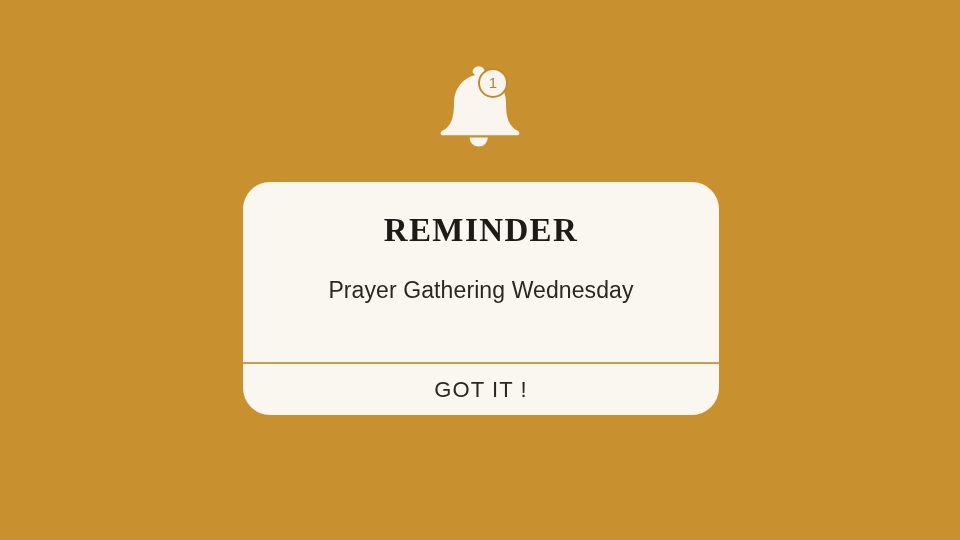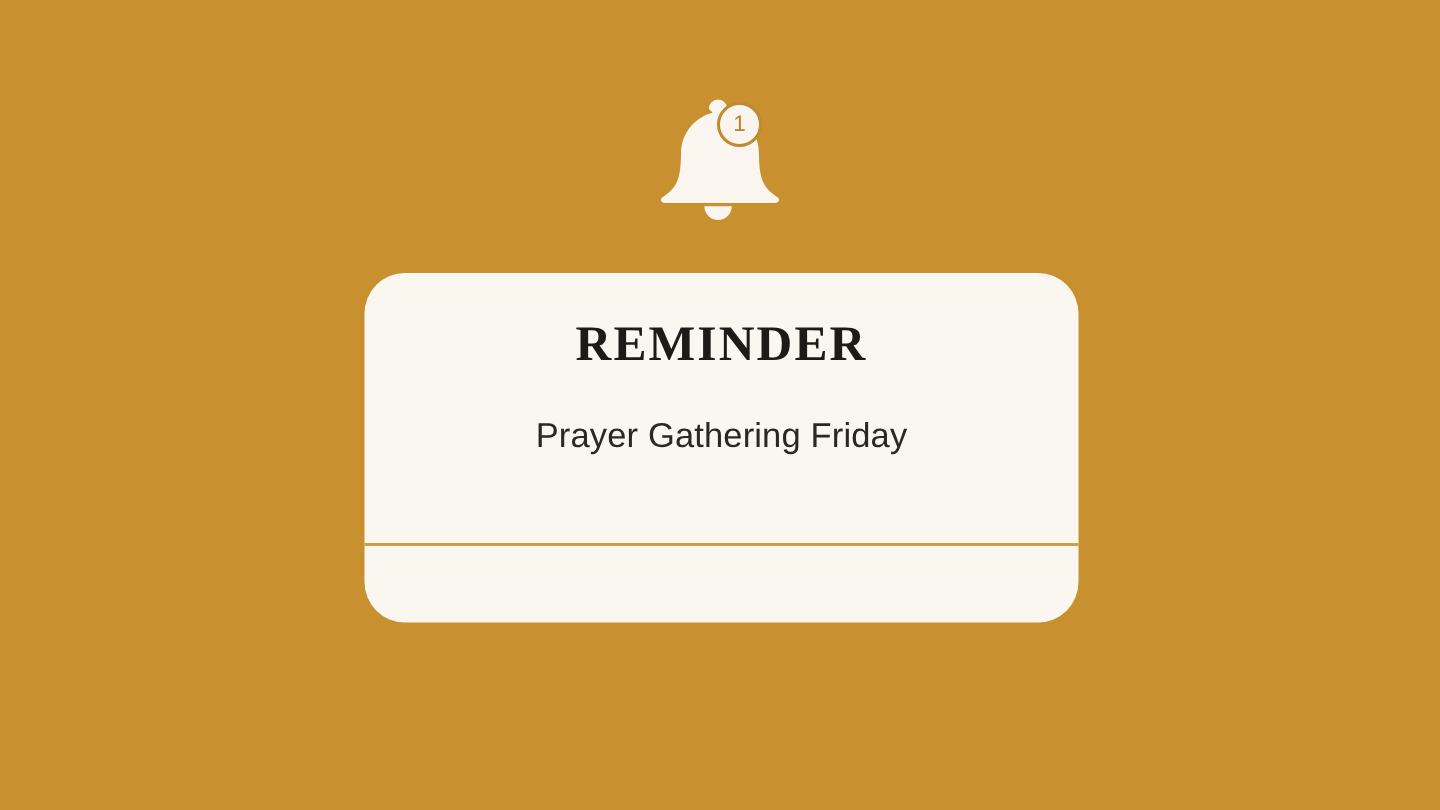--- a/index.html
+++ b/index.html
@@ -172,21 +172,24 @@
       <span id="badge-count">1</span>
     </div>
   </div>
 
   <div id="card">
 
     <div id="card-body">
       <div id="card-title">REMINDER</div>
 
       <div id="card-message">
-        <span class="msg-line">Prayer Gathering Friday</span>
+        <span class="msg-line">Prayer Gathering Wednesday</span>
       </div>
     </div>
 
     <div id="card-divider"></div>
 
+    <div id="card-action">
+      <button id="got-it-button">GOT IT !</button>
+    </div>
 
   </div>
 </div>
 
 </body></html>

